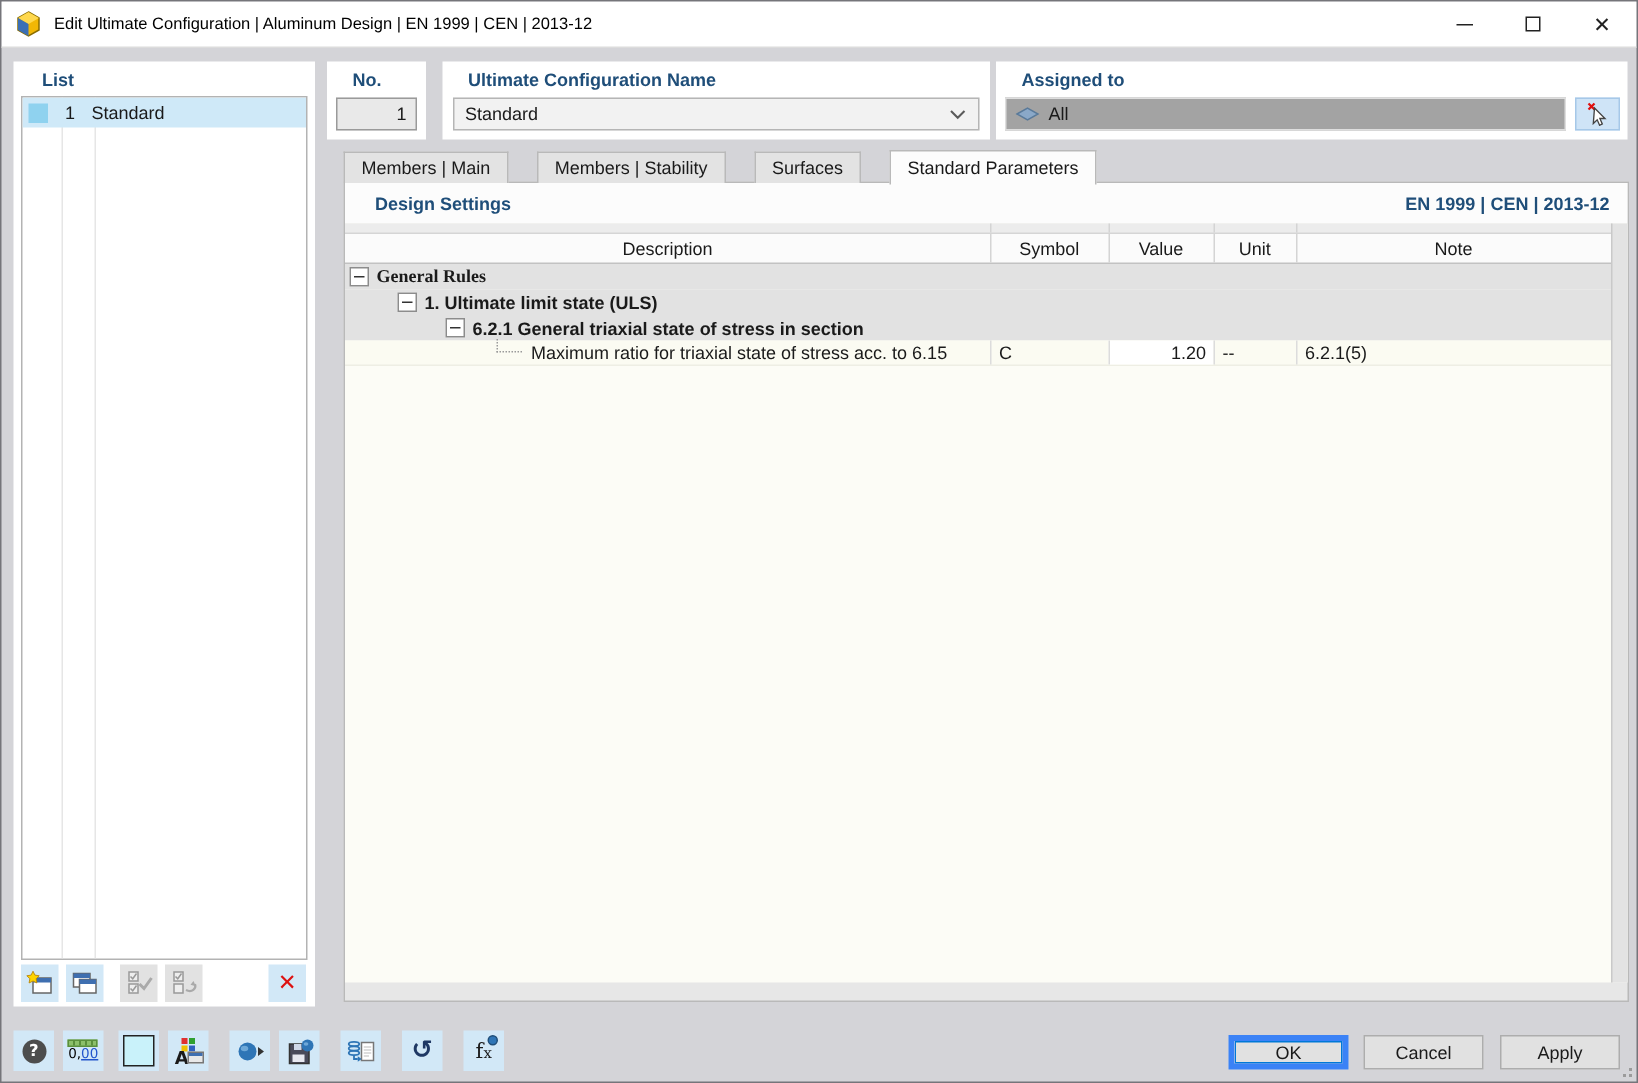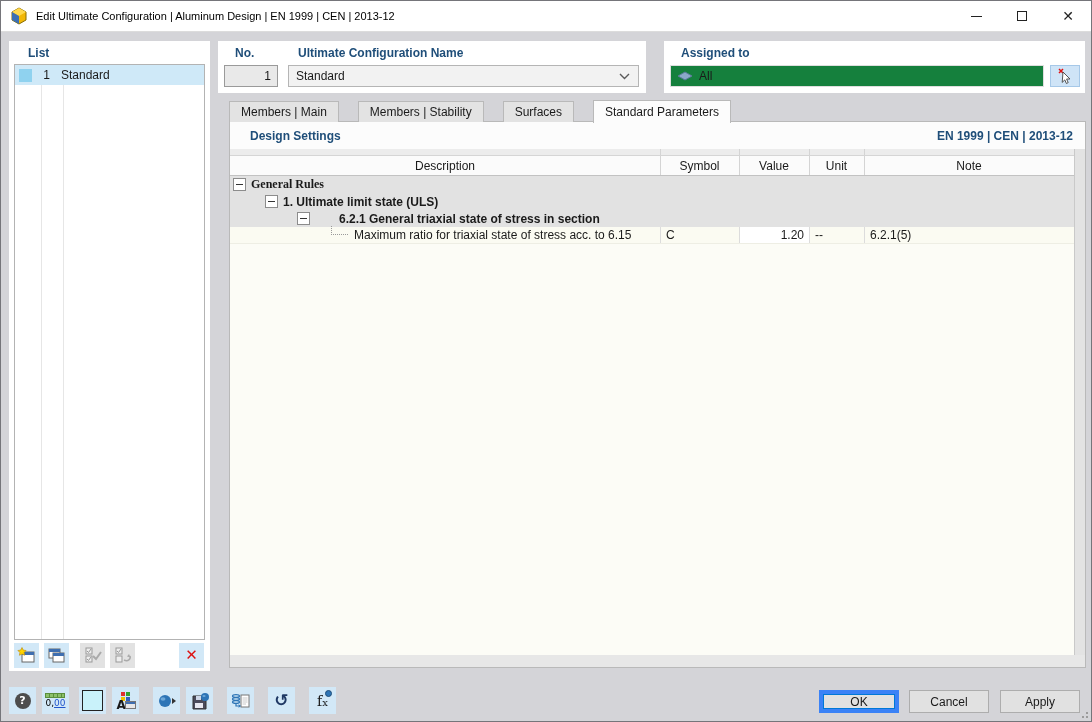--- a/index.html
+++ b/index.html
@@ -31,28 +31,28 @@
   .list-no { width:22px; text-align:right; padding-right:4px; }
   .list-name { padding-left:7px; }
   .list-toolbar { position:absolute; left:5px; right:5px; bottom:3px; height:26px; display:flex; align-items:center; }
   .tbtn { width:25px; height:25px; display:flex; align-items:center; justify-content:center; background:#d2e8f7; margin-right:5px; }
   .tbtn.disabled { background:#e2e2e2; }
   .tbtn.danger { margin-left:auto; margin-right:1px; }
   .x-glyph { color:#dd1111; font-weight:bold; font-size:15px; font-family:"DejaVu Sans",sans-serif; }
 
   
   #no-card { left:217px; top:40px; width:66px; height:52px; }
-  #name-card { left:280px; top:40px; width:365px; height:52px;text-align:right; }
+  #name-card { left:294px; top:40px; width:365px; height:52px;text-align:right; }
   #assigned-card { left:663px; top:40px; width:421px; height:52px; }
   .card .lbl { position:absolute; left:7px; top:5px; }
   .field { position:absolute; top:24px; height:22px; display:flex; align-items:center; }
   #no-input { left:6px; width:54px; background:#e9e9e9; border:1px solid #9a9a9a; justify-content:flex-end; padding-right:6px; }
   #name-select { left:7px; right:7px; background:#f2f2f2; border:1px solid #b5b5b5; padding-left:7px; }
   #name-select .chev { margin-left:auto; margin-right:8px; }
-  #assigned-field { left:6px; width:374px; background:#15803d; border:1px solid #dedede; padding-left:6px; }
+  #assigned-field { left:6px; width:374px; background:#a3a3a3; border:1px solid #dedede; padding-left:6px; }
   #assigned-field span { margin-left:6px; }
   #pick-btn { left:386px; width:30px; background:#cfe4f7; border:1px solid #a6c8e8; justify-content:center; }
 
   
   .tabs { position:absolute; left:228px; top:99px; height:22px; display:flex; align-items:flex-end; z-index:3; }
   .tab { height:21px; padding:0 11px; margin-right:19px; display:flex; align-items:center; background:#e3e3e3; border:1px solid #b9b9b9; border-bottom:none; font-size:12px; white-space:nowrap; }
   .tab.active { height:23px; background:#fcfcfc; margin-bottom:-1px; z-index:4; }
 
   
   .page { position:absolute; left:228px; top:120px; width:857px; height:547px; background:#e7e7e7; border:1px solid #b9b9b9; z-index:2; }
@@ -72,21 +72,21 @@
   .c-val  { left:509px; width:70px; }
   .c-unit { left:579px; width:55px; }
   .c-note { left:634px; right:0; }
 
   .trow { position:relative; height:17px; font-size:12px; }
   .trow.group { background:#e2e2e2; font-weight:bold; display:flex; align-items:center; }
   .expander { position:absolute; top:2px; width:13px; height:13px; background:#fff; border:1px solid #8c8c8c; display:flex; align-items:center; justify-content:center; }
   .expander .minus { width:7px; height:1px; background:#333; }
   .l0 .expander { left:3px; }  .l0 .glabel { padding-left:21px;font-family:Liberation Serif, serif; }
   .l1 .expander { left:35px; } .l1 .glabel { padding-left:53px; }
-  .l2 .expander { left:67px; } .l2 .glabel { padding-left:109px; }
+  .l2 .expander { left:67px; } .l2 .glabel { padding-left:85px; }
   .trow.leaf { background:#fbfbf2; border-bottom:1px solid #eeeee4; }
   .leaf .cell { position:absolute; top:0; bottom:0; display:flex; align-items:center; }
   .leaf .elbow { position:absolute; left:101px; top:-1px; width:17px; height:9px; border-bottom:1px dotted #9a9a9a; border-left:1px dotted #9a9a9a; }
   .leaf .desc-text { position:absolute; left:124px; top:0; bottom:0; display:flex; align-items:center; }
   .leaf .cell.sym  { padding-left:5px; border-left:1px solid #dcdcdc; }
   .leaf .cell.val  { background:#ffffff; justify-content:flex-end; padding-right:5px; border-left:1px solid #dcdcdc; }
   .leaf .cell.unit { padding-left:5px; border-left:1px solid #dcdcdc; }
   .leaf .cell.note { padding-left:5px; border-left:1px solid #dcdcdc; }
 
   

